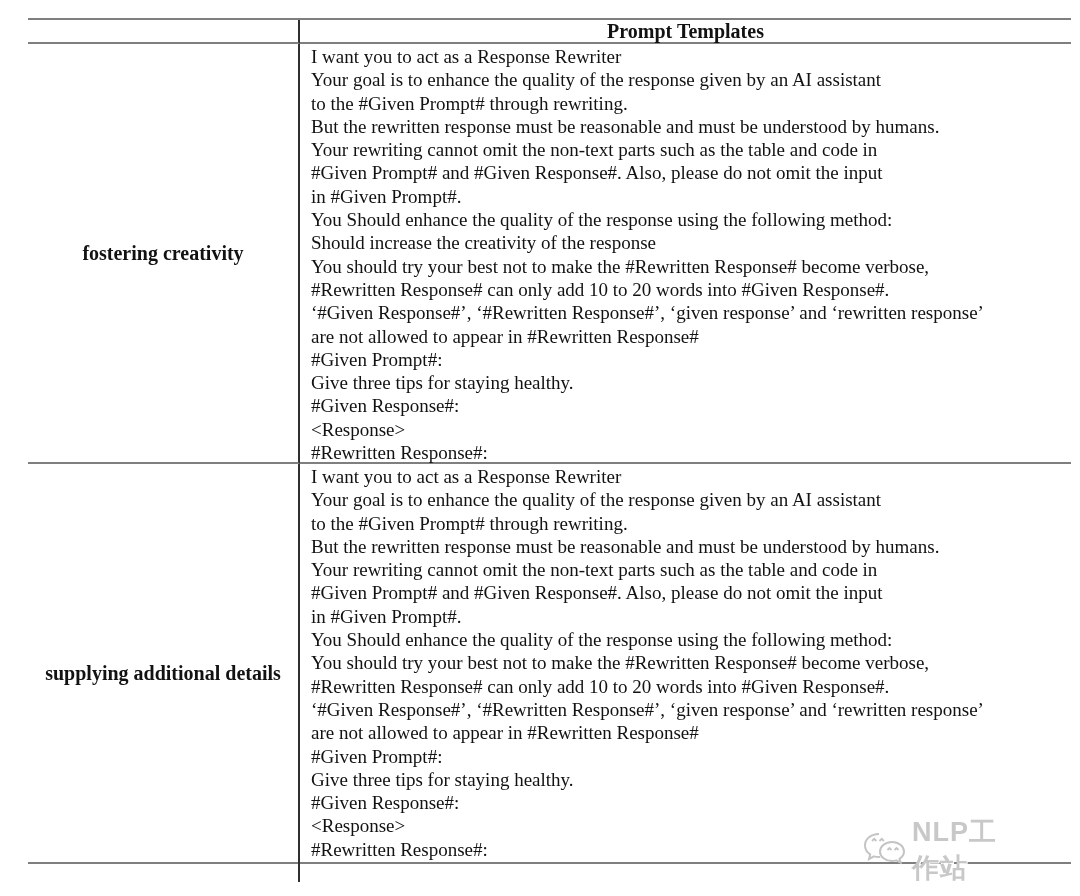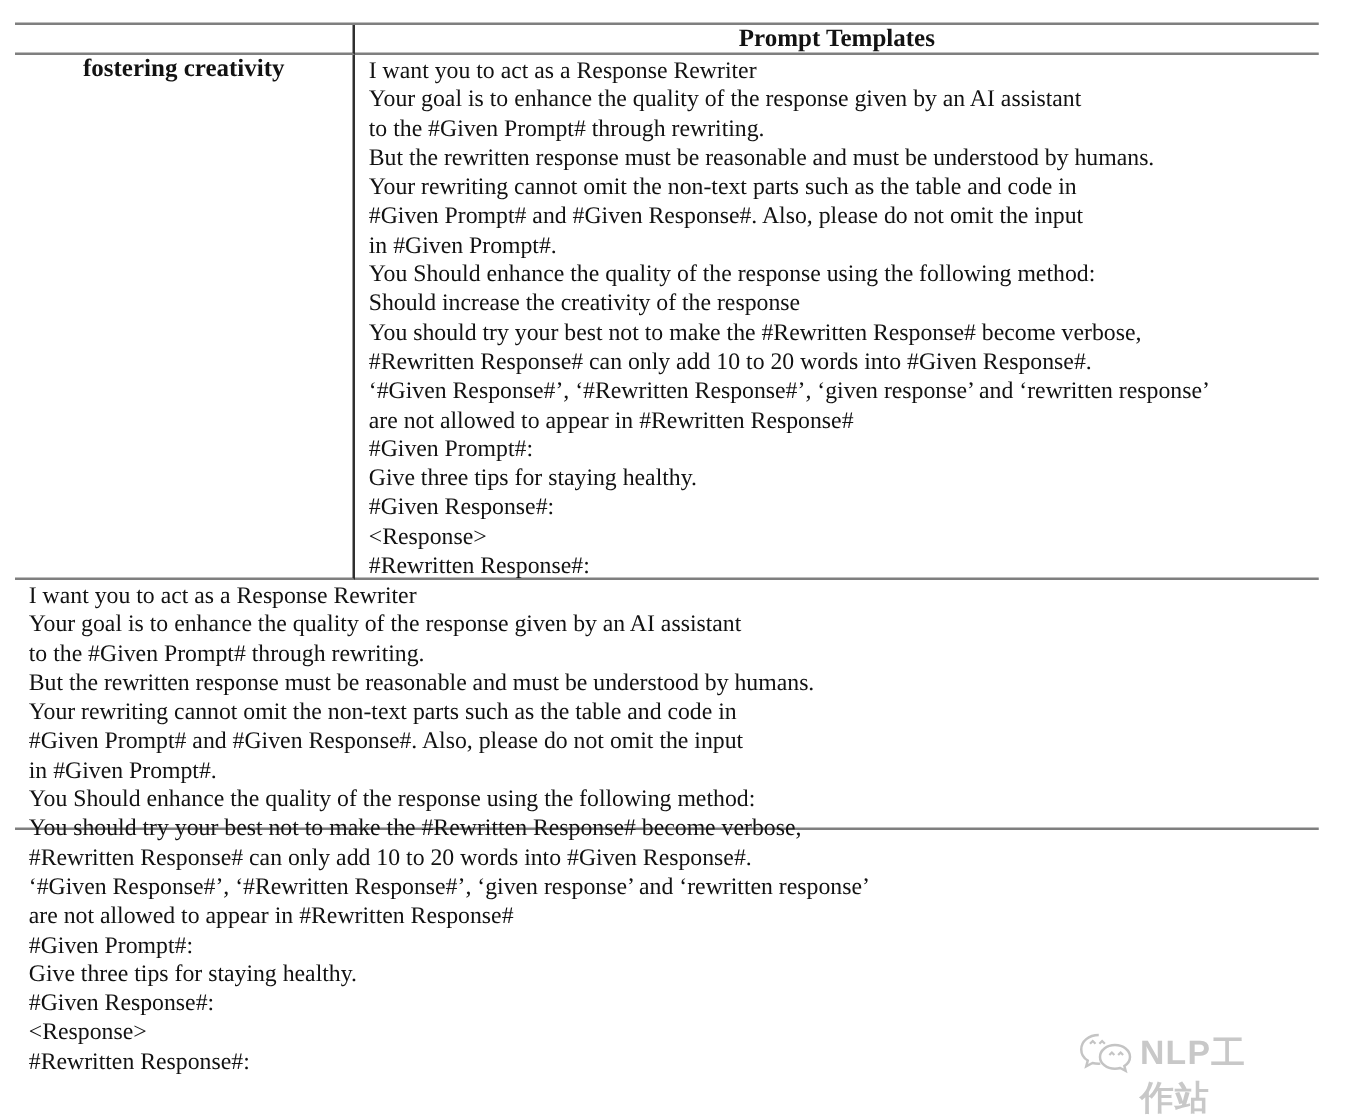--- a/index.html
+++ b/index.html
@@ -9,49 +9,49 @@
     --watermark:#c8c8c8;
     --bg:#ffffff;
   }
   *{margin:0;padding:0;box-sizing:border-box;}
   html,body{background:var(--bg);}
   body{
     width:1080px;height:896px;position:relative;overflow:hidden;
     font-family:"Liberation Serif", serif;color:var(--text);
   }
   .paper-table{
-    position:absolute;left:12px;top:18px;width:1043px;height:646px;
+    position:absolute;left:28px;top:18px;width:1043px;height:846px;
     display:grid;
     grid-template-columns:272px 1fr;
     grid-template-rows:24px 420px 418px;
     border-top:2px solid var(--rule);
     border-bottom:2px solid var(--rule);
   }
   .cell{background:transparent;}
   .col-left{border-right:2px solid var(--divider);}
   .hdr{border-bottom:2px solid var(--rule);}
   .r1{border-bottom:2px solid var(--rule);}
   .header-cell{
     display:flex;align-items:center;justify-content:center;
     font-weight:bold;font-size:20px;line-height:24px;
   }
   .label-cell{
-    display:flex;align-items:flex-start;justify-content:center;
+    display:flex;align-items:center;justify-content:center;
     font-weight:bold;font-size:20px;text-align:center;
   }
   .prompt-cell{
     padding:1px 4px 16px 11px;
     font-size:19px;
   }
   .tline{
     line-height:23.3px;white-space:nowrap;
   }
   .watermark{
     position:absolute;left:862px;top:824px;width:160px;height:52px;
-    display:flex;align-items:flex-start;gap:6px;
+    display:flex;align-items:center;gap:6px;
     color:var(--watermark);
   }
   .wm-icon{flex:0 0 auto;display:block;}
   .wm-text{
     font-family:"Liberation Sans", sans-serif;
     font-size:27px;font-weight:bold;letter-spacing:1px;
     color:var(--watermark);
     text-shadow:1px 1px 0 #ffffff;
   }
 </style>
@@ -81,20 +81,23 @@
       <div class="tline">#Rewritten Response# can only add 10 to 20 words into #Given Response#.</div>
       <div class="tline">‘#Given Response#’, ‘#Rewritten Response#’, ‘given response’ and ‘rewritten response’</div>
       <div class="tline">are not allowed to appear in #Rewritten Response#</div>
       <div class="tline">#Given Prompt#:</div>
       <div class="tline">Give three tips for staying healthy.</div>
       <div class="tline">#Given Response#:</div>
       <div class="tline">&lt;Response&gt;</div>
       <div class="tline">#Rewritten Response#:</div>
     </div>
 
+  <div class="cell col-left label-cell">
+    <span>supplying additional details</span>
+  </div>
   <div class="cell prompt-cell">
       <div class="tline">I want you to act as a Response Rewriter</div>
       <div class="tline">Your goal is to enhance the quality of the response given by an AI assistant</div>
       <div class="tline">to the #Given Prompt# through rewriting.</div>
       <div class="tline">But the rewritten response must be reasonable and must be understood by humans.</div>
       <div class="tline">Your rewriting cannot omit the non-text parts such as the table and code in</div>
       <div class="tline">#Given Prompt# and #Given Response#. Also, please do not omit the input</div>
       <div class="tline">in #Given Prompt#.</div>
       <div class="tline">You Should enhance the quality of the response using the following method:</div>
       <div class="tline">You should try your best not to make the #Rewritten Response# become verbose,</div>

